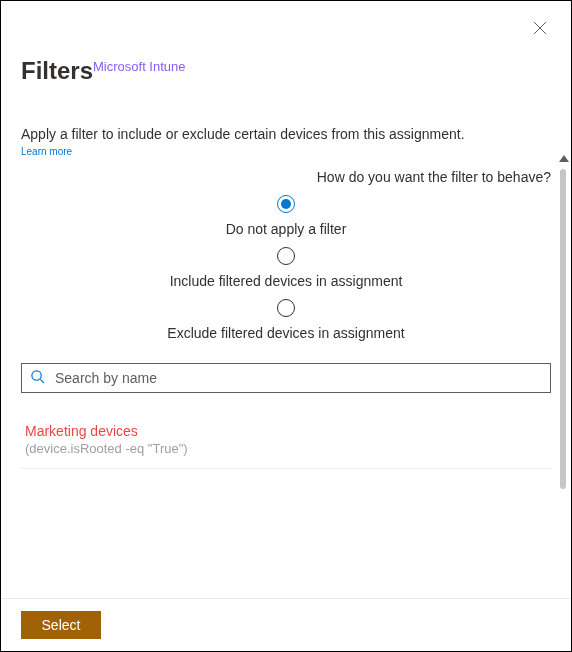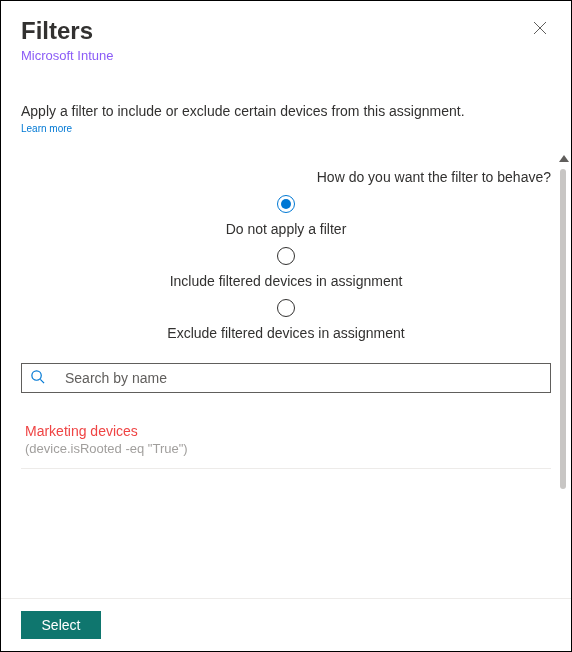--- a/index.html
+++ b/index.html
@@ -19,21 +19,22 @@
       overflow: hidden;
     }
     .header {
       padding: 16px 20px 8px 20px;
       display: flex;
       justify-content: space-between;
       align-items: flex-start;
     }
     .header-left {
       display: flex;
-      flex-direction: column;
+      flex-direction: row;
+      margin-top: 40px;
     }
     .title {
       font-size: 24px;
       font-weight: 600;
       color: #323130;
       line-height: 1.2;
     }
     .subtitle {
       font-size: 13px;
       color: #8b5cf6;
@@ -124,21 +125,21 @@
     }
     .radio-label {
       font-size: 14px;
       color: #323130;
     }
     .search-box {
       display: flex;
       align-items: center;
       border: 1px solid #605e5c;
       padding: 5px 8px;
-      gap: 20px;
+      gap: 10px;
       margin-bottom: 20px;
     }
     .search-icon svg {
       width: 15px;
       height: 15px;
       stroke: #0078d4;
       fill: none;
       stroke-width: 1.3;
     }
     .search-input {
@@ -172,21 +173,21 @@
     .footer {
       position: absolute;
       bottom: 0;
       left: 0;
       right: 0;
       padding: 12px 20px;
       border-top: 1px solid #edebe9;
       background: #fff;
     }
     .select-btn {
-      background: #0f766e;
+      background: #a16207;
       color: #fff;
       border: none;
       padding: 6px 20px;
       font-size: 14px;
       font-family: inherit;
       cursor: pointer;
       min-width: 80px;
     }
     
     .scroll-area::-webkit-scrollbar {

